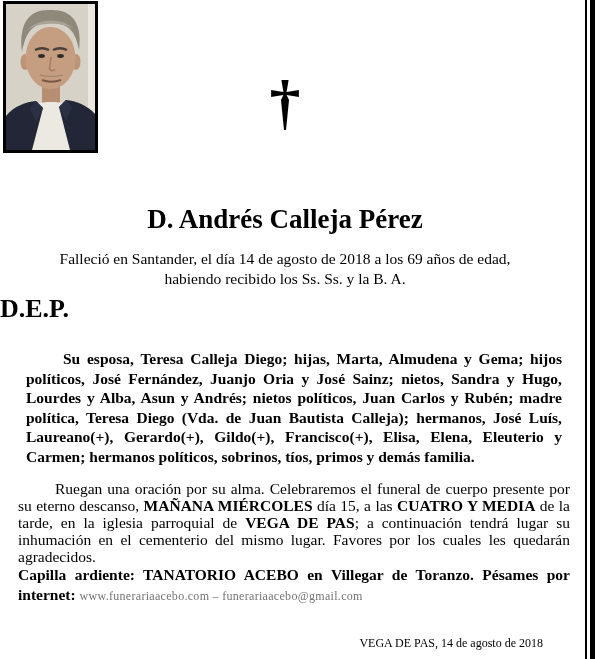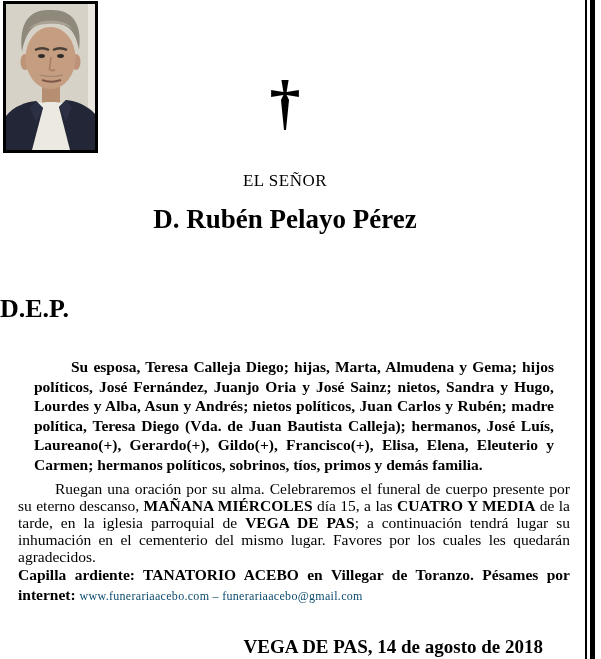--- a/index.html
+++ b/index.html
@@ -72,21 +72,21 @@
   .dep {
     position: absolute;
     left: 0; right: 31px; top: 294px;
     text-align: left;
     font-size: 26px;
     font-weight: bold;
   }
   .family {
     position: absolute;
     left: 18px; right: 31px; top: 341px;
-    margin: 16px;
+    margin: 8px;
     text-align: justify;
     font-weight: bold;
     font-size: 15.5px;
     line-height: 19.5px;
     text-indent: 37px;
   }
   .funeral-block {
     position: absolute;
     left: 18px; right: 31px; top: 480px;
   }
@@ -102,27 +102,27 @@
     margin: 0;
     text-align: justify;
     font-weight: bold;
     font-size: 15.5px;
     line-height: 19.5px;
   }
   .chapel .contacts {
     font-weight: normal;
     font-size: 12px;
     letter-spacing: 0.3px;
-    color: #0c4a6e;
+    color: #737373;
   }
   .place-date {
     position: absolute;
     right: 58px; top: 636px;
-    font-size: 19px;
-    font-weight: bold;
+    font-size: 12px;
+    font-weight: normal;
     text-align: left;
   }
 </style>
 </head>
 <body>
 
 <div class="page">
 
   <div class="border-thin"></div>
   <div class="border-thick"></div>
@@ -157,24 +157,27 @@
 
       <path d="M45,53 L43.5,65 Q45.5,68 49,65.5" stroke="#a87f63" stroke-width="1.6" fill="none"></path>
 
       <path d="M36,76 Q45,79.5 55,76" stroke="#7d5847" stroke-width="2" fill="none"></path>
       <path d="M34,71 Q45,74 57,71" stroke="#8a7361" stroke-width="1.2" fill="none" opacity="0.6"></path>
     </svg>
   </div>
 
   <div class="cross">†</div>
 
-  <div class="salutation">EL SEÑOR</div>
 
-  <h1 class="deceased-name">D. Rubén Pelayo Pérez</h1>
+  <h1 class="deceased-name">D. Andrés Calleja Pérez</h1>
 
+  <div class="death-info">
+    <div>Falleció en Santander, el día 14 de agosto de 2018  a los 69 años de edad,</div>
+    <div>habiendo recibido los Ss. Ss. y la B. A.</div>
+  </div>
 
   <div class="dep">D.E.P.</div>
 
   <p class="family">Su esposa, Teresa Calleja Diego; hijas, Marta, Almudena y Gema; hijos políticos, José Fernández, Juanjo Oria y José Sainz; nietos, Sandra y Hugo, Lourdes y Alba, Asun y Andrés; nietos políticos, Juan Carlos y Rubén; madre política, Teresa Diego (Vda. de Juan Bautista Calleja); hermanos, José Luís, Laureano(+), Gerardo(+), Gildo(+), Francisco(+), Elisa, Elena, Eleuterio y Carmen; hermanos políticos, sobrinos, tíos, primos y demás familia.</p>
 
   <div class="funeral-block">
     <p class="funeral"><span>Ruegan una oración por su alma. Celebraremos el funeral de cuerpo presente por su eterno descanso, </span><b>MAÑANA MIÉRCOLES</b><span> día 15, a las </span><b>CUATRO Y MEDIA</b><span> de la tarde, en la iglesia parroquial de </span><b>VEGA DE PAS</b><span>; a continuación tendrá lugar su inhumación en el cementerio del mismo lugar. Favores por los cuales les quedarán agradecidos.</span></p>
     <p class="chapel"><span>Capilla ardiente: TANATORIO ACEBO en Villegar de Toranzo. Pésames por internet: </span><span class="contacts">www.funerariaacebo.com – funerariaacebo@gmail.com</span></p>
   </div>
 

